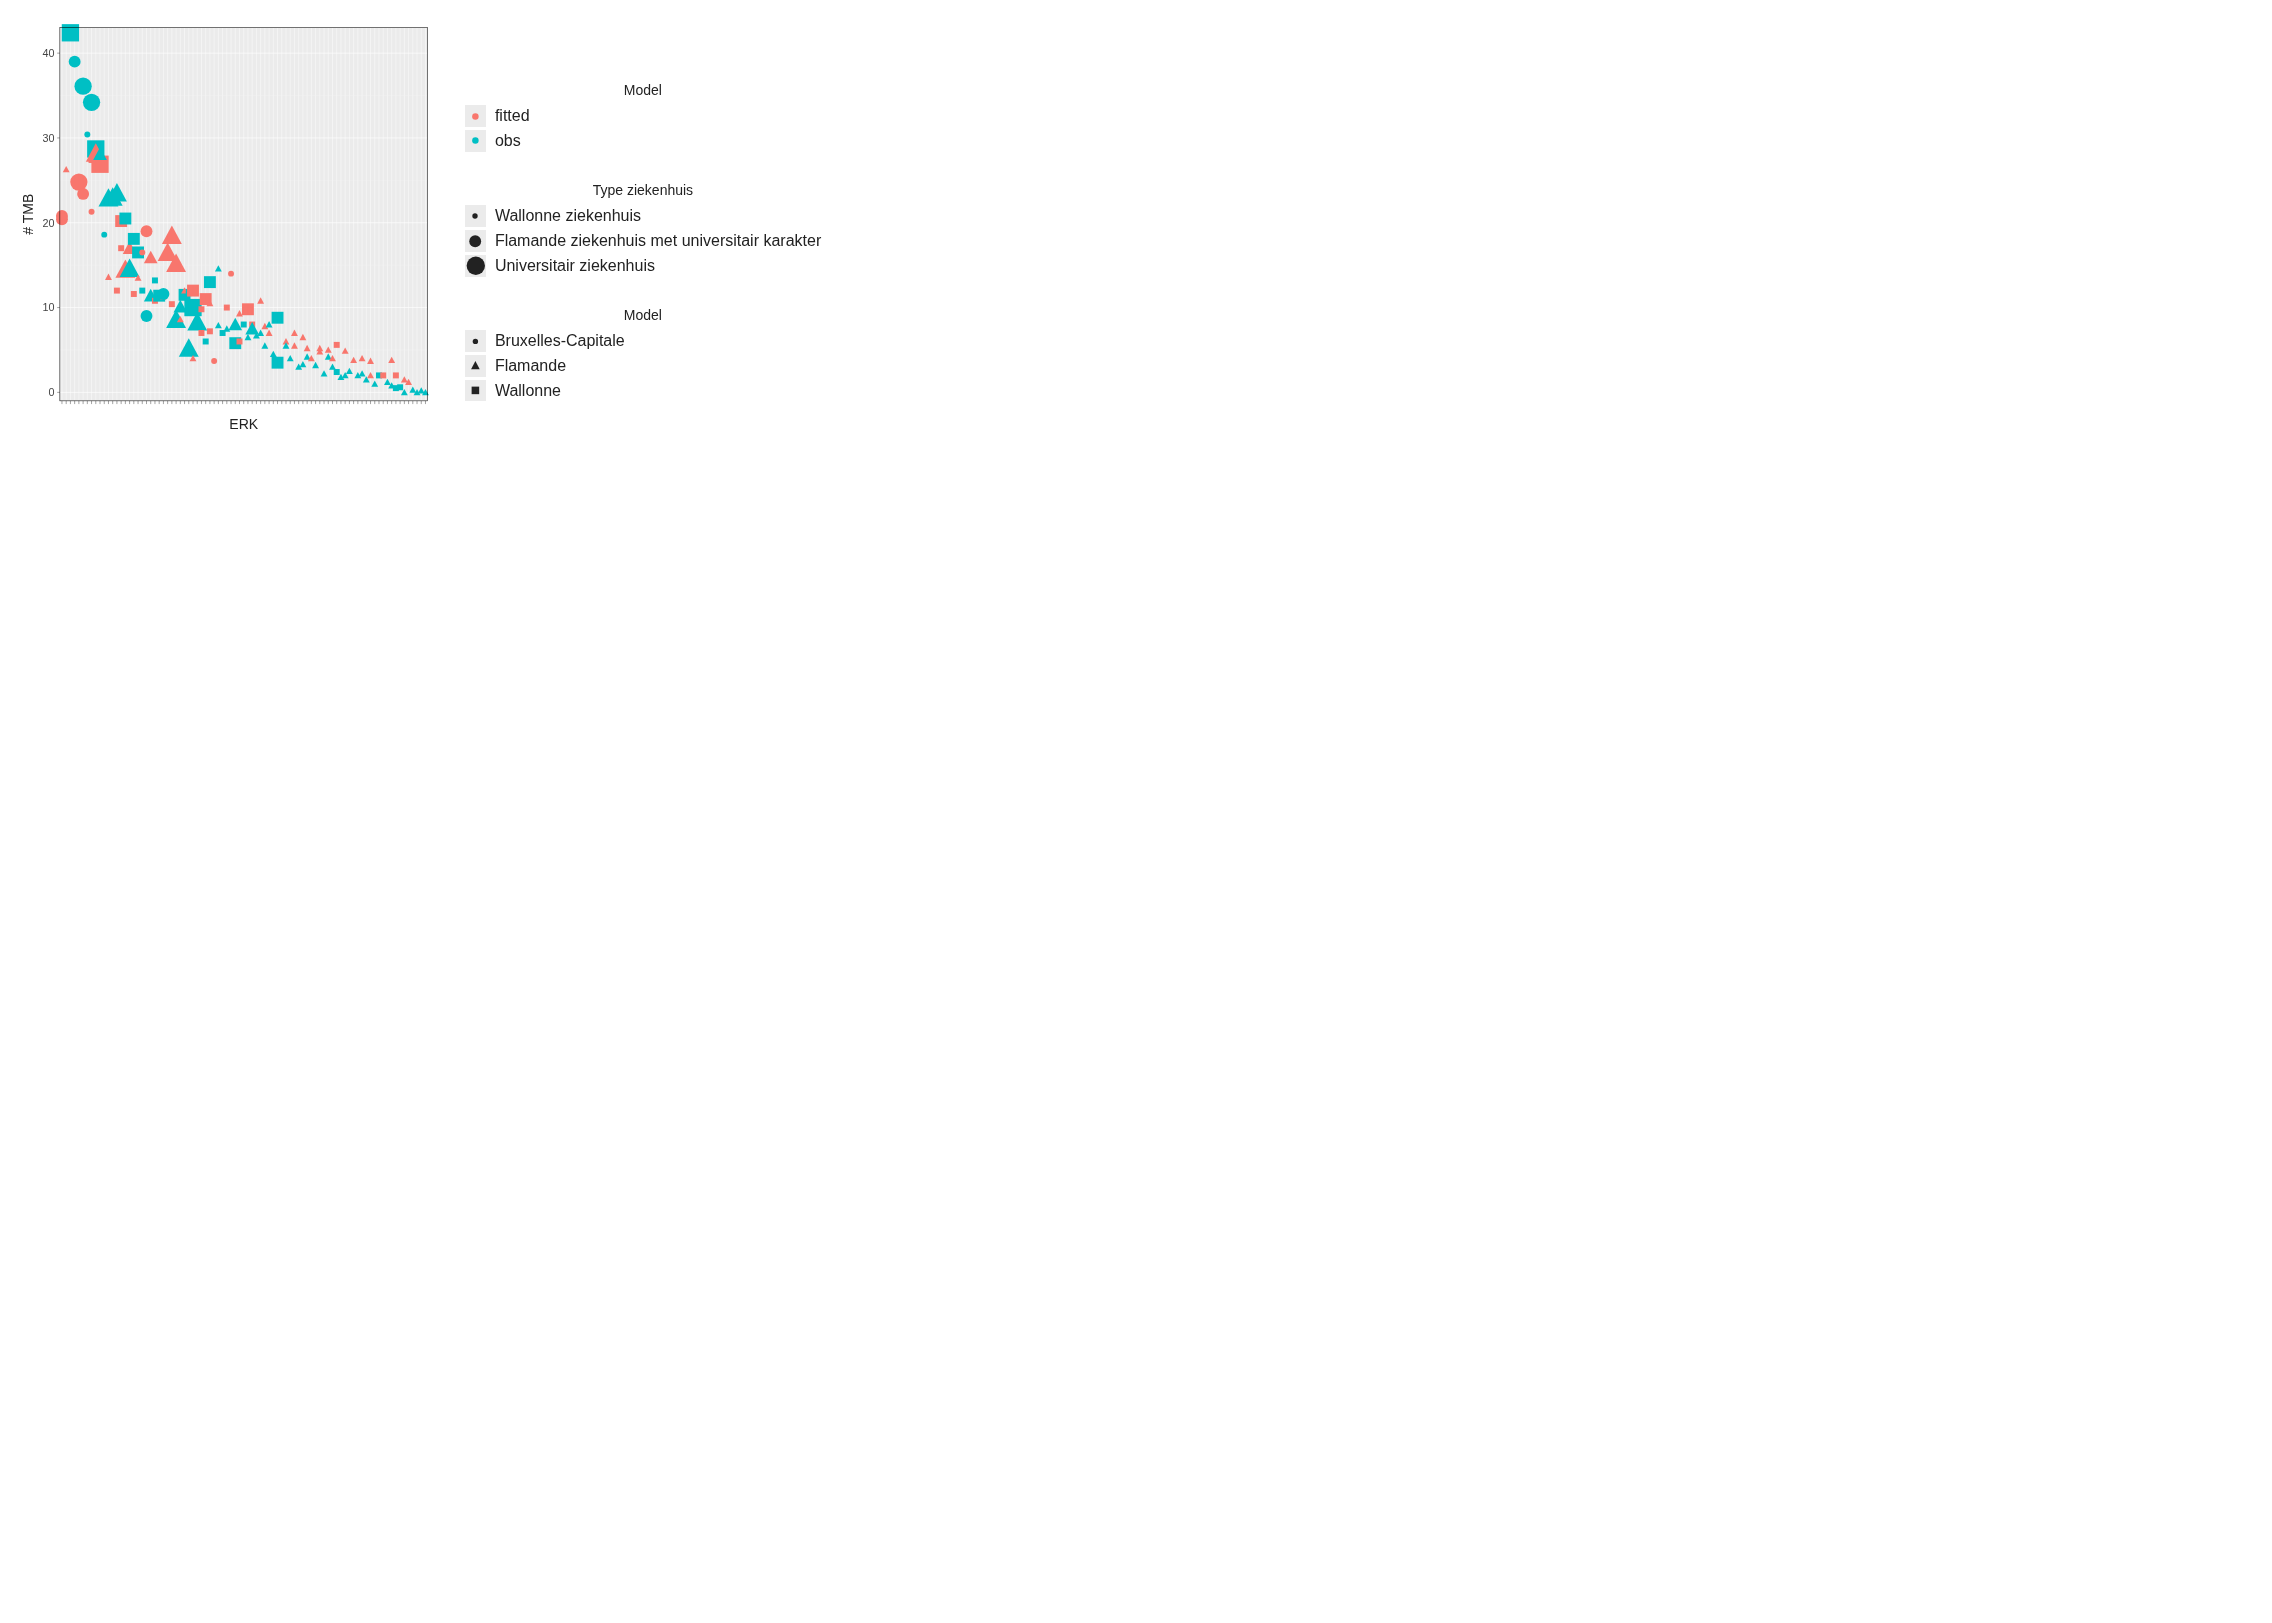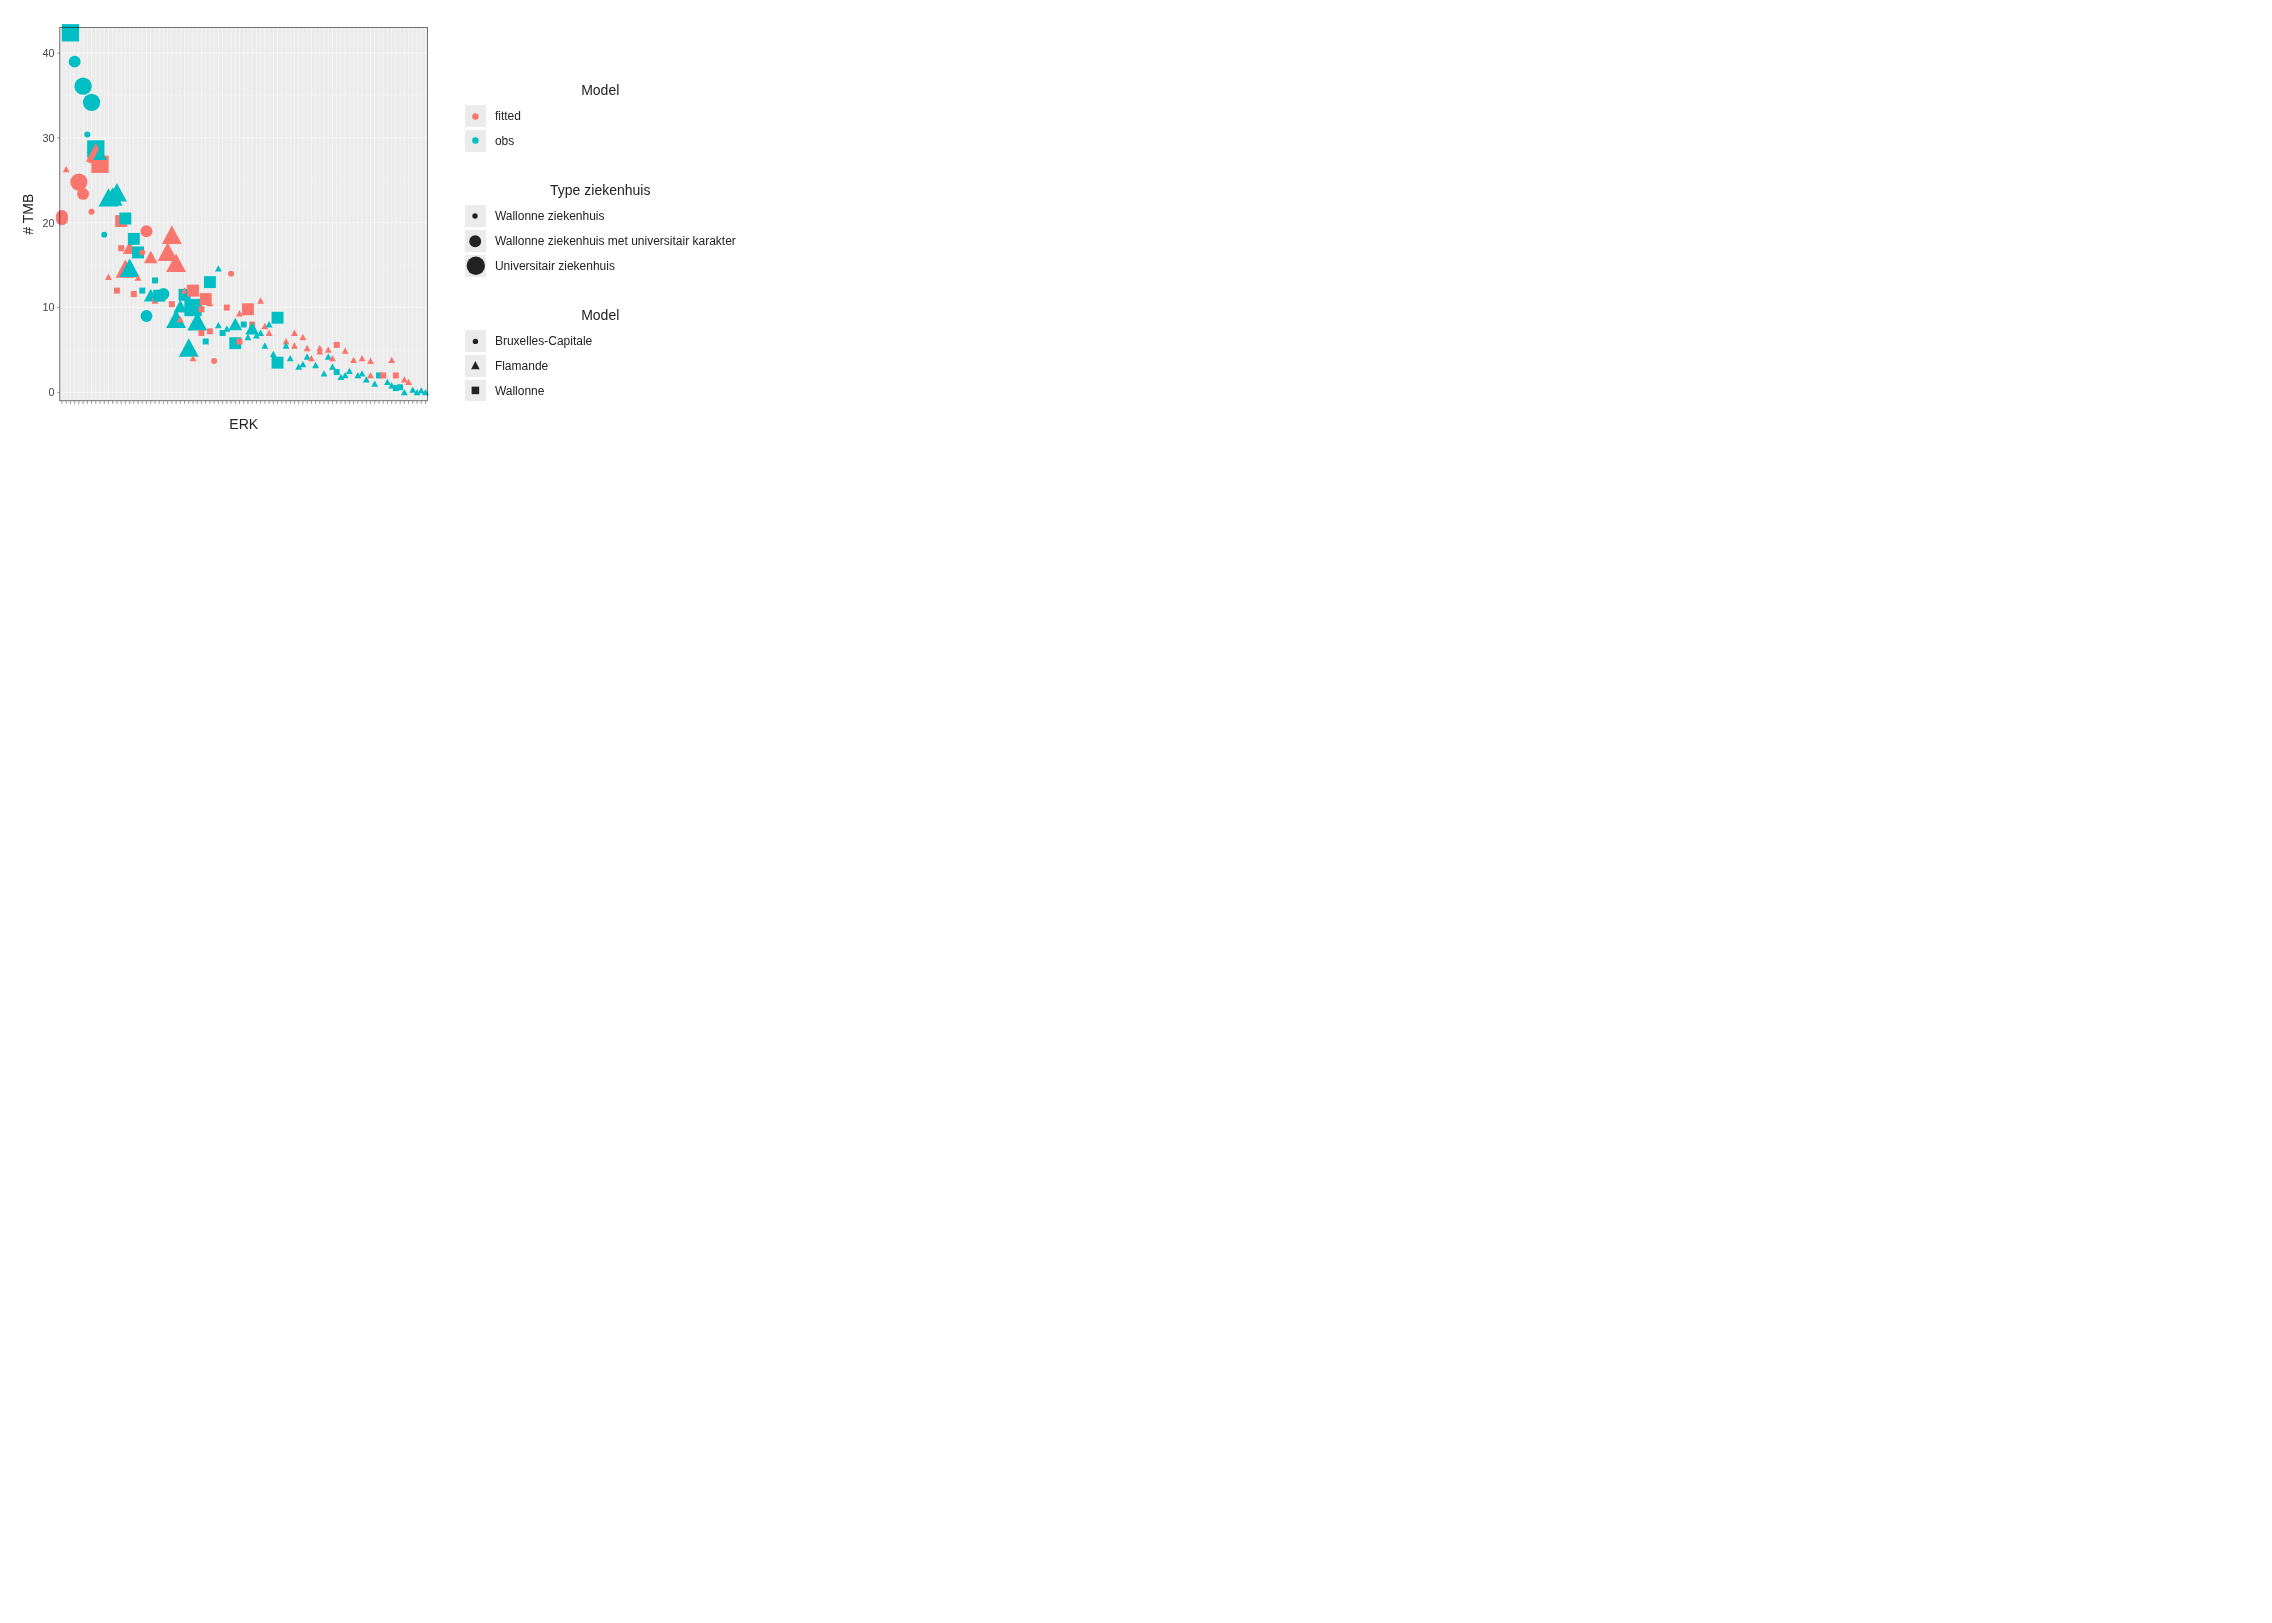--- a/index.html
+++ b/index.html
@@ -52,21 +52,21 @@
   .legend-key {
     width: 21.6px;
     height: 21.6px;
     background: #ebebeb;
     display: flex;
     align-items: center;
     justify-content: center;
     flex: 0 0 21.6px;
   }
   .legend-label {
-    font-size: 12px;
+    font-size: 16px;
     color: #222;
     white-space: nowrap;
   }
 </style>
 </head>
 <body>
 
 <div class="wrap">
   <div class="plot-wrap">
     <svg class="plot" width="411" height="417" viewBox="0 0 760 770">
@@ -440,21 +440,21 @@
             </svg>
         </span>
         <span class="legend-label">Wallonne ziekenhuis</span>
       </div>
       <div class="legend-item">
         <span class="legend-key">
           <svg width="18.4" height="18.4" viewBox="0 0 34 34">
               <circle cx="17" cy="17" r="11" fill="#222"></circle>
             </svg>
         </span>
-        <span class="legend-label">Wallonne ziekenhuis met universitair karakter</span>
+        <span class="legend-label">Flamande ziekenhuis met universitair karakter</span>
       </div>
       <div class="legend-item">
         <span class="legend-key">
           <svg width="21.6" height="21.6" viewBox="0 0 40 40">
               <circle cx="20" cy="20" r="17" fill="#222"></circle>
             </svg>
         </span>
         <span class="legend-label">Universitair ziekenhuis</span>
       </div>
     </div>

